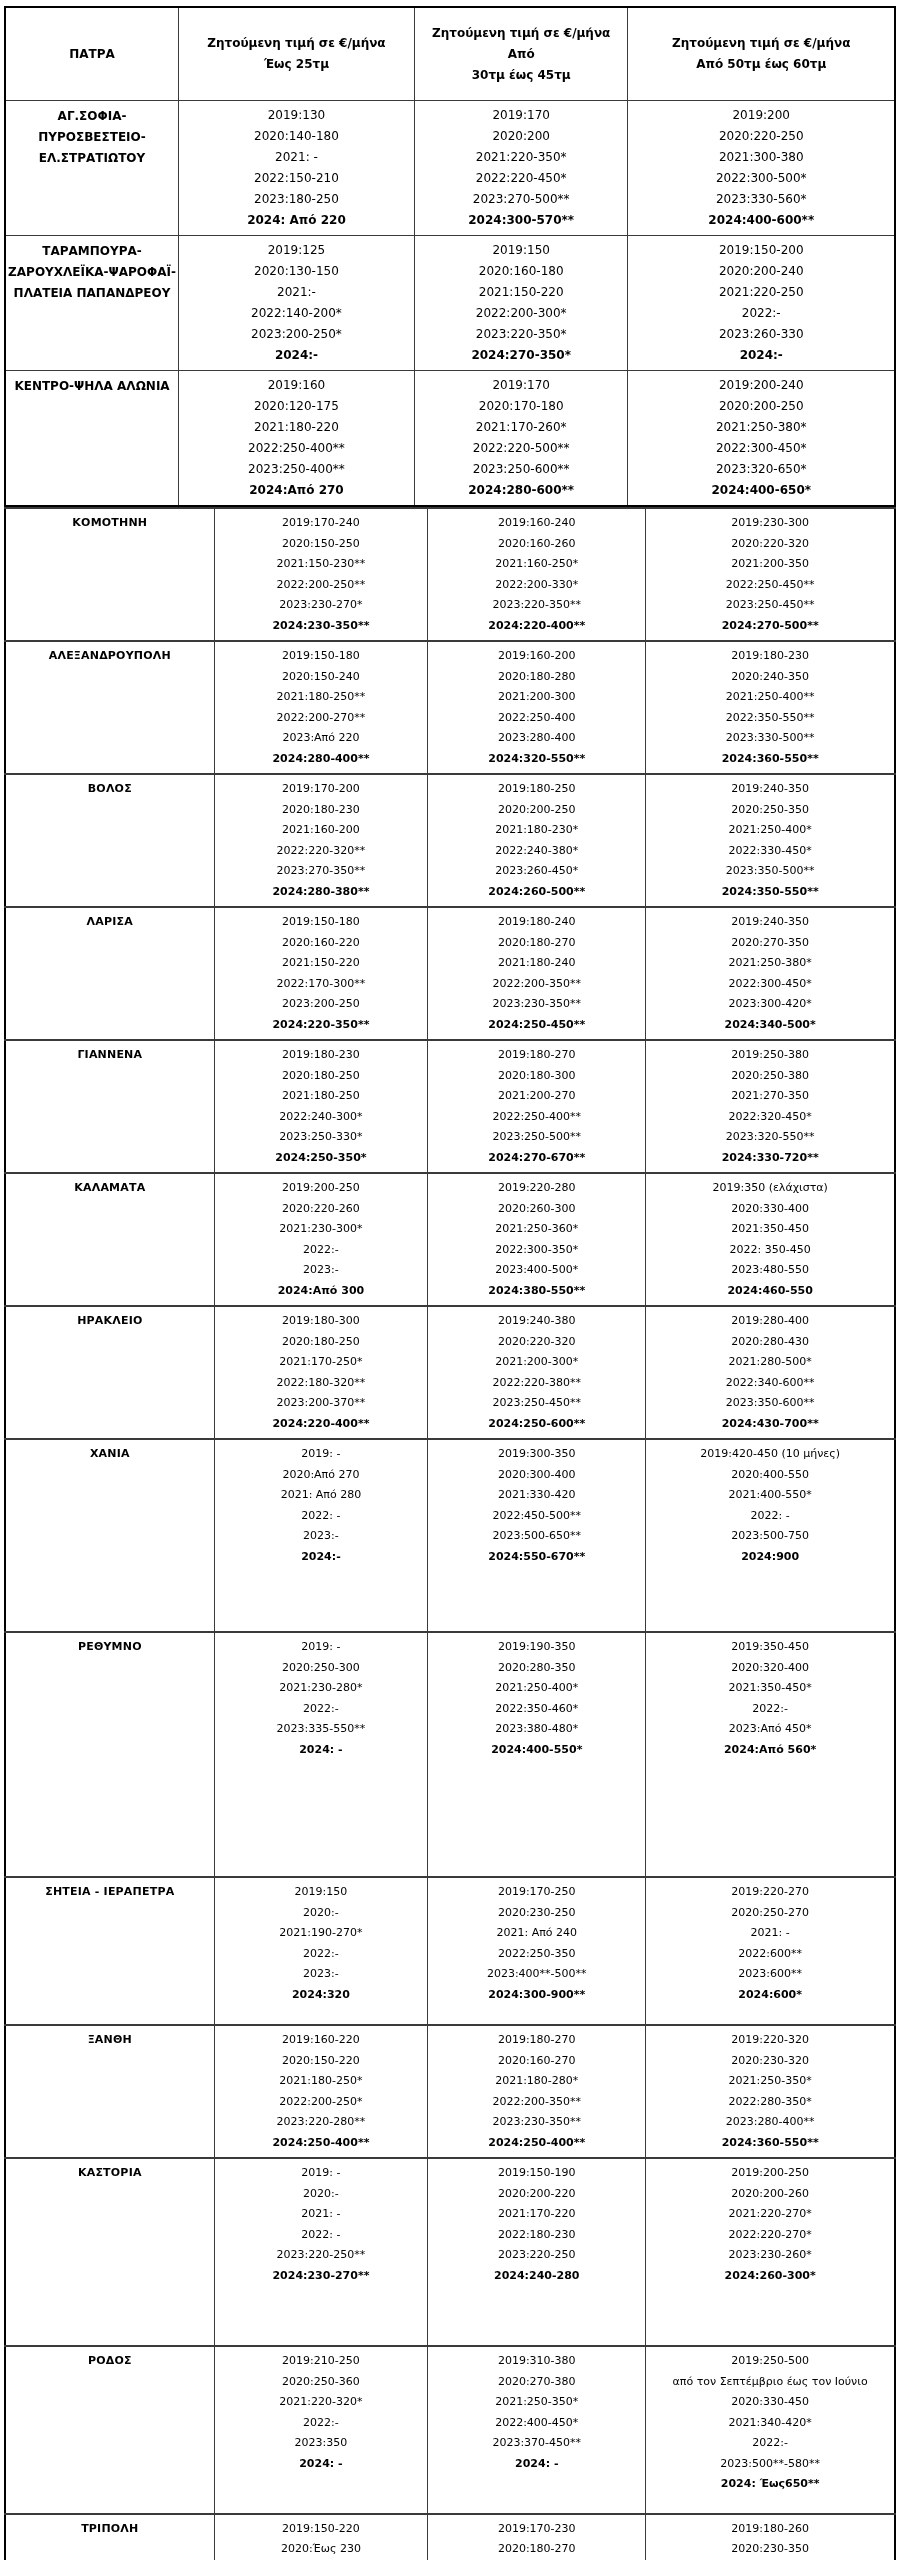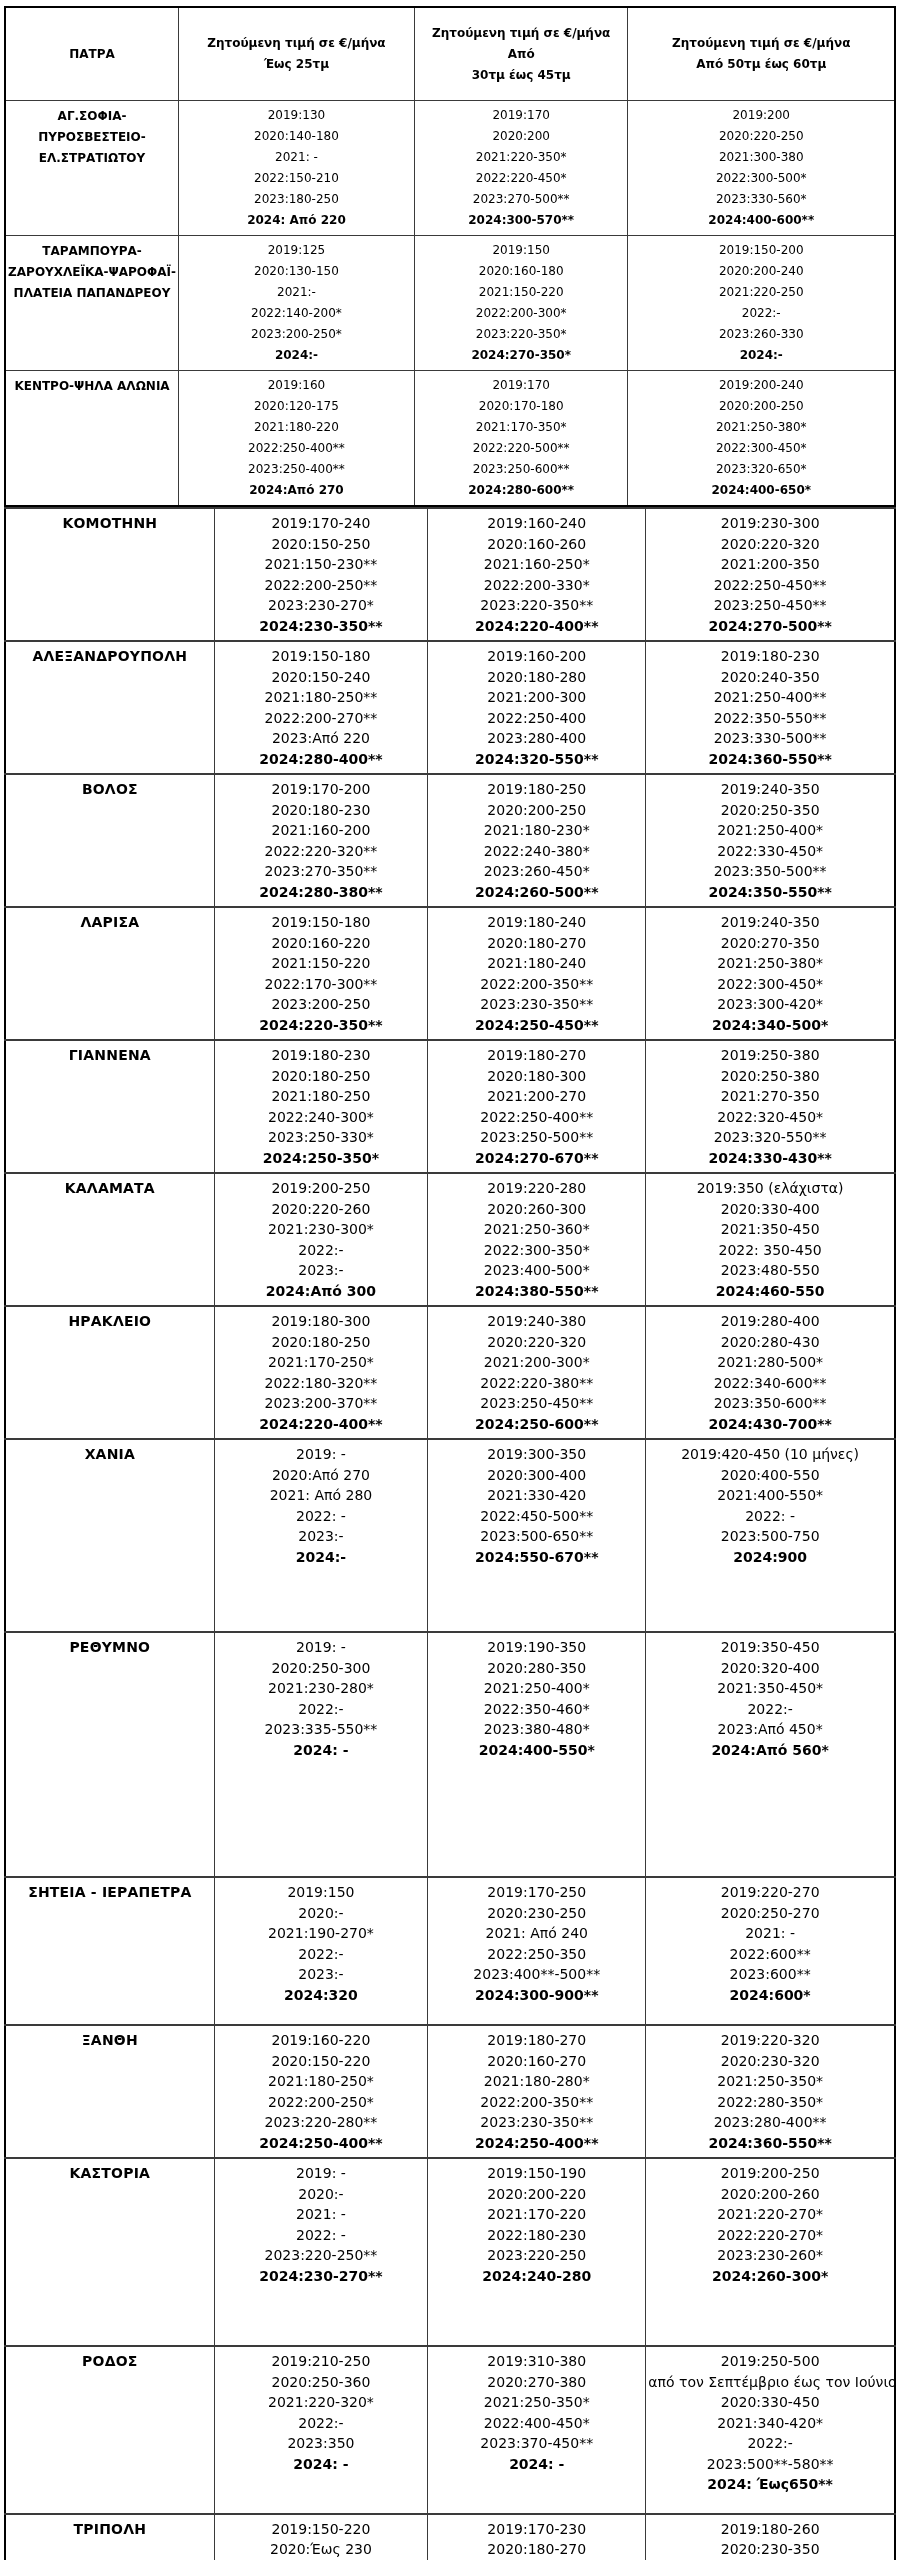--- a/index.html
+++ b/index.html
@@ -12,21 +12,21 @@
      padding:4px 2px;overflow:hidden;}
   
   .t-top td{font-size:12px;line-height:21px;}
   .t-top .hdr-row td{vertical-align:middle;height:84px;}
   .hdr{font-weight:bold;font-size:12.5px;line-height:17px;}
   .region-title{font-weight:bold;font-size:13px;vertical-align:top;padding-top:4px;}
   .area{font-weight:bold;font-size:11.5px;line-height:18px;padding-top:5px;}
   
   .t-main{border-top:none;}
   .t-main tr{border-top:2px solid #3a3a3a;}
-  .t-main td{font-size:14px;line-height:20.5px;padding:4px 2px;}
+  .t-main td{font-size:11px;line-height:20.5px;padding:4px 2px;}
   .city{font-weight:bold;font-size:13px;padding-top:6px;letter-spacing:.2px;}
   .pl{white-space:nowrap;}
   .pl.b{font-weight:bold;text-align:center;}
   .area div{white-space:nowrap;}
 </style>
 </head>
 <body>
 
 <div class="page">
   <div class="wrap">
@@ -124,21 +124,21 @@
               <div class="pl">2019:160</div>
               <div class="pl">2020:120-175</div>
               <div class="pl">2021:180-220</div>
               <div class="pl">2022:250-400**</div>
               <div class="pl">2023:250-400**</div>
               <div class="pl b">2024:Από 270</div>
             </td>
             <td>
               <div class="pl">2019:170</div>
               <div class="pl">2020:170-180</div>
-              <div class="pl">2021:170-350*</div>
+              <div class="pl">2021:170-260*</div>
               <div class="pl">2022:220-500**</div>
               <div class="pl">2023:250-600**</div>
               <div class="pl b">2024:280-600**</div>
             </td>
             <td>
               <div class="pl">2019:200-240</div>
               <div class="pl">2020:200-250</div>
               <div class="pl">2021:250-380*</div>
               <div class="pl">2022:300-450*</div>
               <div class="pl">2023:320-650*</div>
@@ -281,21 +281,21 @@
               <div class="pl">2022:250-400**</div>
               <div class="pl">2023:250-500**</div>
               <div class="pl b">2024:270-670**</div>
             </td>
             <td>
               <div class="pl">2019:250-380</div>
               <div class="pl">2020:250-380</div>
               <div class="pl">2021:270-350</div>
               <div class="pl">2022:320-450*</div>
               <div class="pl">2023:320-550**</div>
-              <div class="pl b">2024:330-430**</div>
+              <div class="pl b">2024:330-720**</div>
             </td>
           </tr>
           <tr>
             <td class="city">ΚΑΛΑΜΑΤΑ</td>
             <td>
               <div class="pl">2019:200-250</div>
               <div class="pl">2020:220-260</div>
               <div class="pl">2021:230-300*</div>
               <div class="pl">2022:-</div>
               <div class="pl">2023:-</div>

